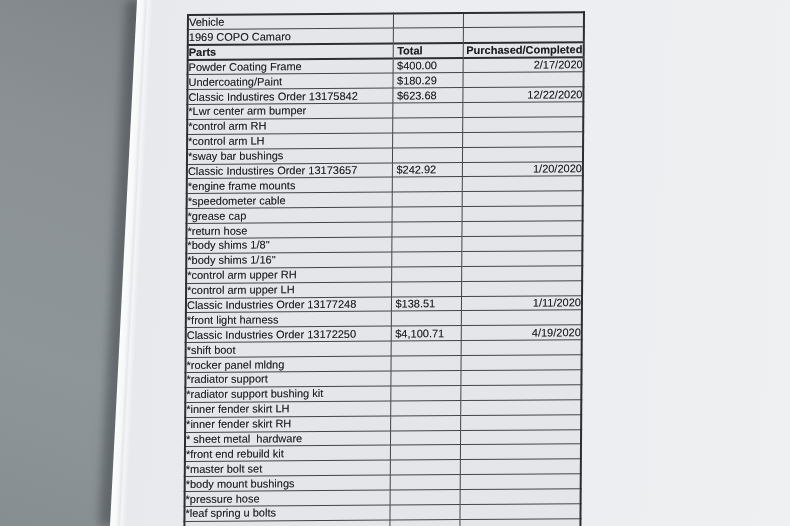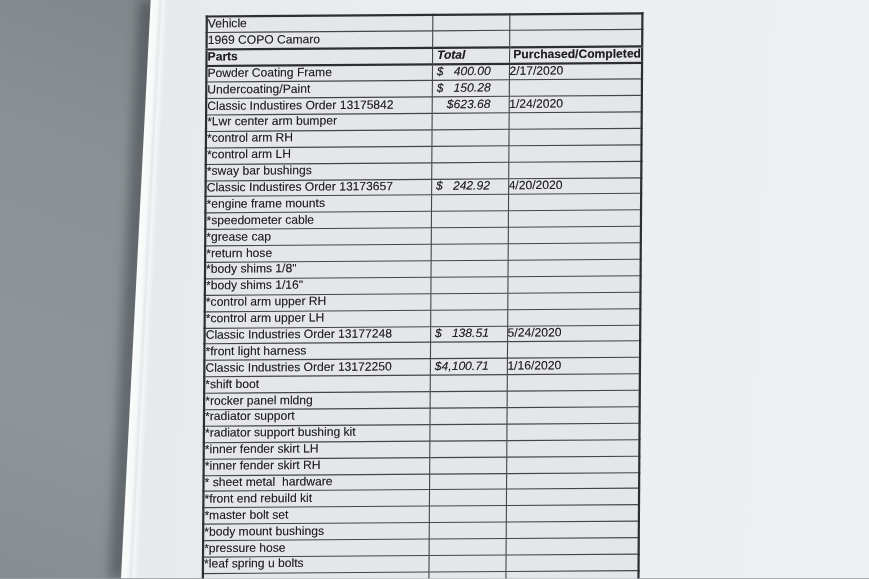--- a/index.html
+++ b/index.html
@@ -59,35 +59,33 @@
     line-height: 13px;
     overflow: hidden;
   }
   td.c-part {
     padding-left: 3px;
     white-space: pre;
   }
   td.c-total { }
   td.c-total .cellflex {
     display: flex;
-    justify-content: space-between;
     padding: 0 16px 0 4px;
-    font-style: italic;
   }
   td.c-date {
-    text-align: left;
+    text-align: right;
     padding-right: 3px;
     white-space: nowrap;
   }
   tr.hdr td {
     font-weight: bold;
     border-top: 2px solid #2c2e33;
     border-bottom: 2px solid #2c2e33;
   }
-  tr.hdr td.c-date { text-align: right; padding-left: 3px; }
+  tr.hdr td.c-date { text-align: left; padding-left: 3px; }
 </style>
 </head>
 <body>
 
 <div class="backdrop"></div>
 <div class="paper-shadow"></div>
 <div class="paper"></div>
 
 <table class="sheet">
   <colgroup>
@@ -134,34 +132,34 @@
             <span>400.00</span>
           </div>
         </td>
         <td class="c-date">2/17/2020</td>
       </tr>
       <tr>
         <td class="c-part">Undercoating/Paint</td>
         <td class="c-total">
           <div class="cellflex">
             <span>$</span>
-            <span>150.28</span>
+            <span>180.29</span>
           </div>
         </td>
         <td class="c-date"></td>
       </tr>
       <tr>
         <td class="c-part">Classic Industires Order 13175842</td>
         <td class="c-total">
           <div class="cellflex">
             <span></span>
             <span>$623.68</span>
           </div>
         </td>
-        <td class="c-date">1/24/2020</td>
+        <td class="c-date">12/22/2020</td>
       </tr>
       <tr>
         <td class="c-part">*Lwr center arm bumper</td>
         <td class="c-total">
           <div class="cellflex">
             <span></span>
             <span></span>
           </div>
         </td>
         <td class="c-date"></td>
@@ -197,21 +195,21 @@
         <td class="c-date"></td>
       </tr>
       <tr>
         <td class="c-part">Classic Industires Order 13173657</td>
         <td class="c-total">
           <div class="cellflex">
             <span>$</span>
             <span>242.92</span>
           </div>
         </td>
-        <td class="c-date">4/20/2020</td>
+        <td class="c-date">1/20/2020</td>
       </tr>
       <tr>
         <td class="c-part">*engine frame mounts</td>
         <td class="c-total">
           <div class="cellflex">
             <span></span>
             <span></span>
           </div>
         </td>
         <td class="c-date"></td>
@@ -287,41 +285,41 @@
         <td class="c-date"></td>
       </tr>
       <tr>
         <td class="c-part">Classic Industries Order 13177248</td>
         <td class="c-total">
           <div class="cellflex">
             <span>$</span>
             <span>138.51</span>
           </div>
         </td>
-        <td class="c-date">5/24/2020</td>
+        <td class="c-date">1/11/2020</td>
       </tr>
       <tr>
         <td class="c-part">*front light harness</td>
         <td class="c-total">
           <div class="cellflex">
             <span></span>
             <span></span>
           </div>
         </td>
         <td class="c-date"></td>
       </tr>
       <tr>
         <td class="c-part">Classic Industries Order 13172250</td>
         <td class="c-total">
           <div class="cellflex">
             <span></span>
             <span>$4,100.71</span>
           </div>
         </td>
-        <td class="c-date">1/16/2020</td>
+        <td class="c-date">4/19/2020</td>
       </tr>
       <tr>
         <td class="c-part">*shift boot</td>
         <td class="c-total">
           <div class="cellflex">
             <span></span>
             <span></span>
           </div>
         </td>
         <td class="c-date"></td>

